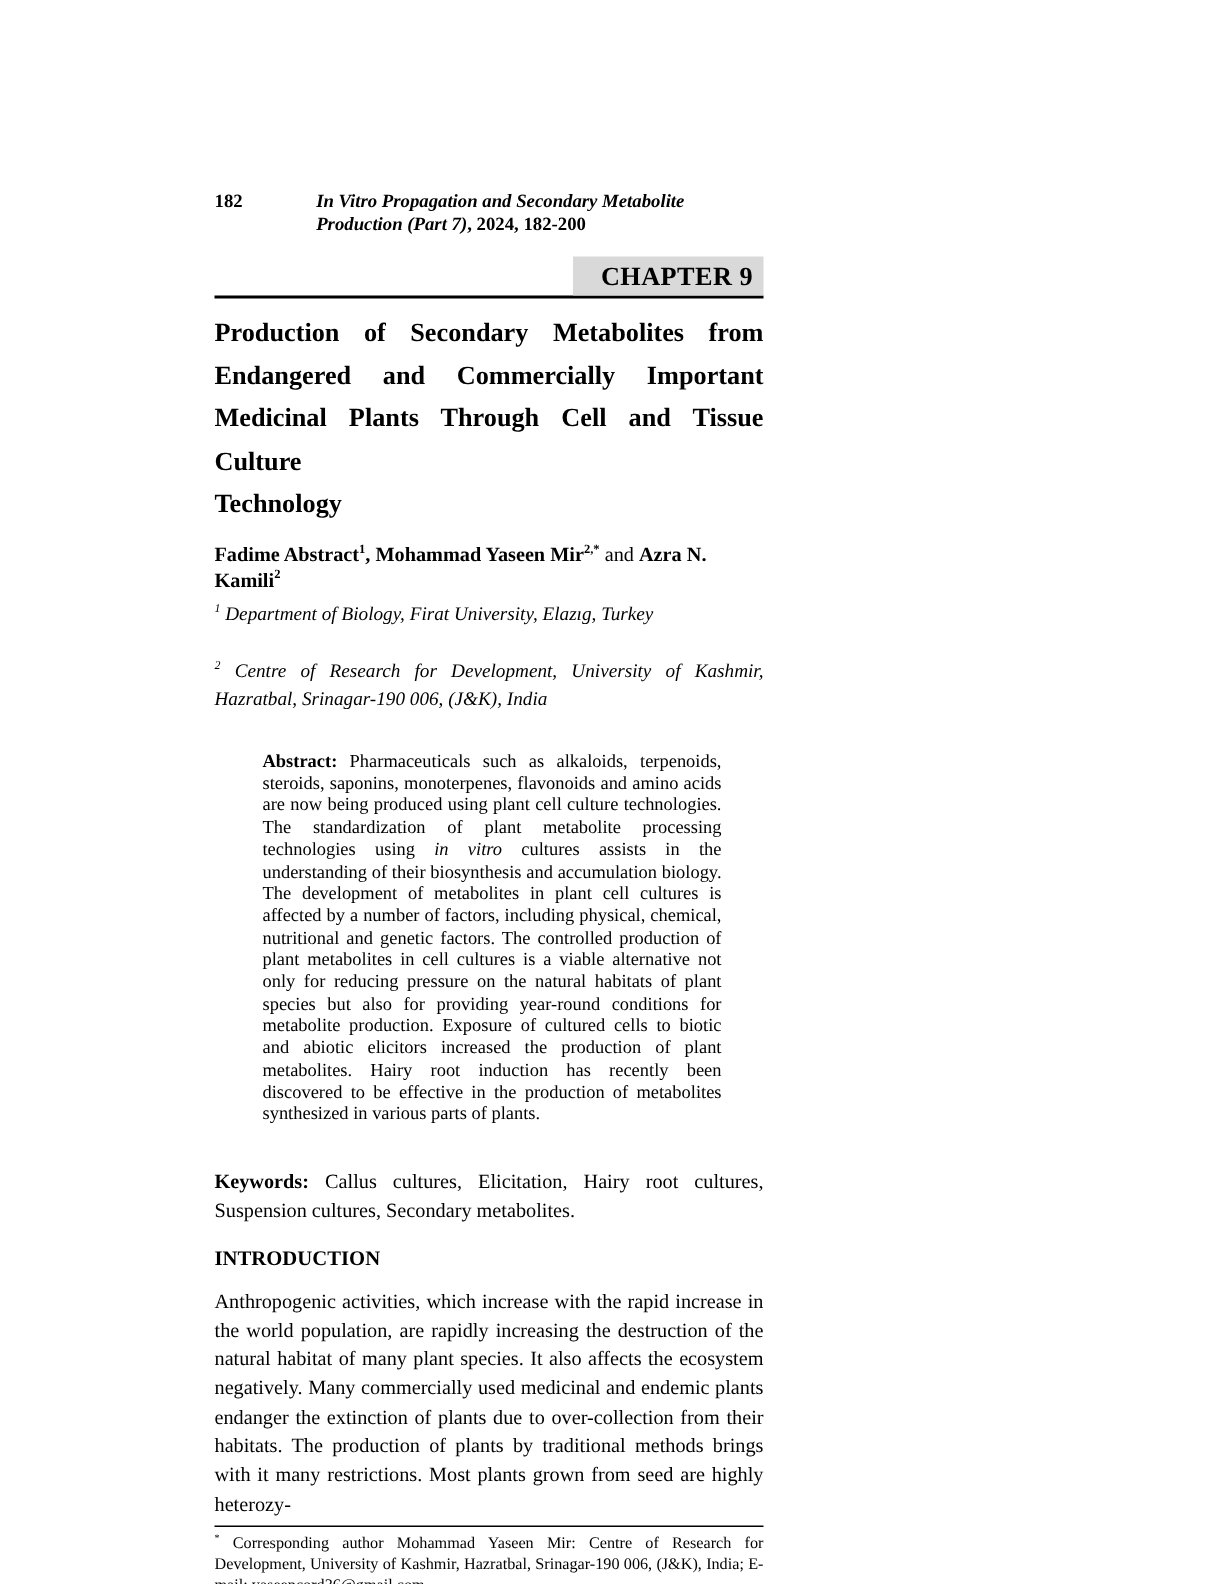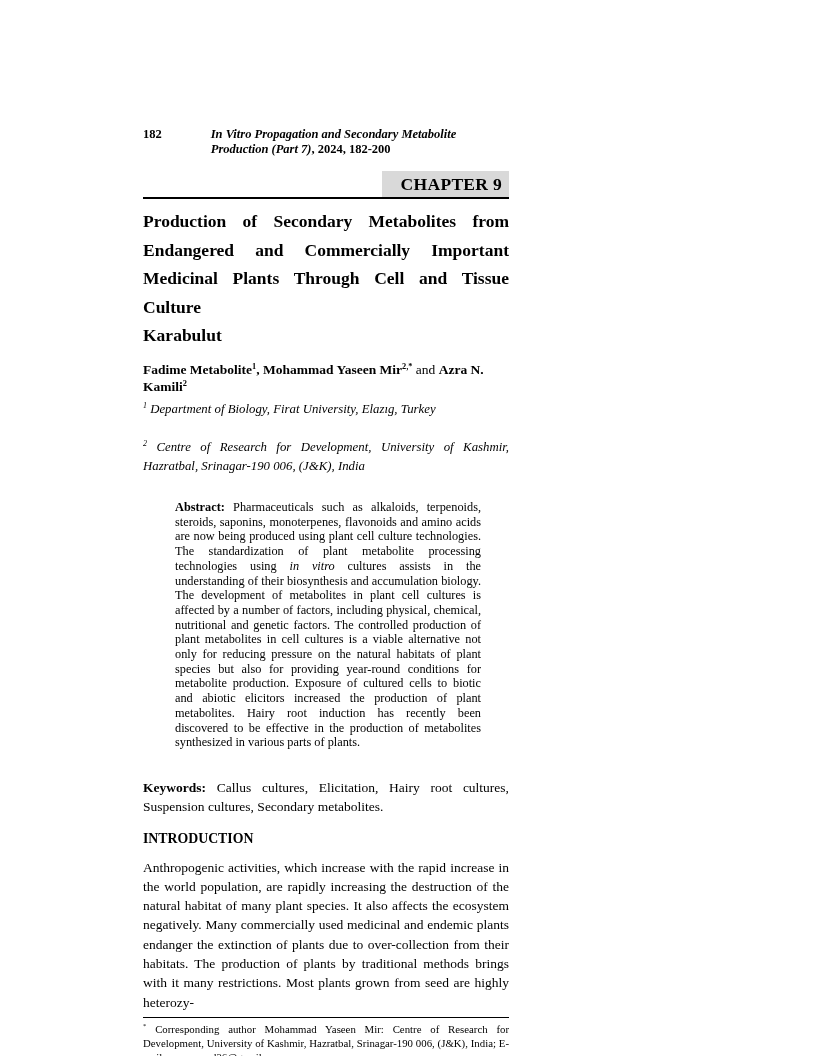--- a/index.html
+++ b/index.html
@@ -102,24 +102,24 @@
 
   <div class="chapter-row">
     <span class="chapter-badge">CHAPTER 9</span>
   </div>
   <div class="head-rule"></div>
 
   <h1 class="title">
     <span class="title-line">Production of Secondary Metabolites from</span>
     <span class="title-line">Endangered and Commercially Important</span>
     <span class="title-line">Medicinal Plants Through Cell and Tissue Culture</span>
-    <span class="title-line last">Karabulut</span>
+    <span class="title-line last">Technology</span>
   </h1>
 
-  <p class="byline"><span class="author"><span>Fadime Metabolite</span><sup>1</sup></span><span class="sep">, </span><span class="author"><span>Mohammad Yaseen Mir</span><sup>2,*</sup></span><span class="sep sep-plain"> and </span><span class="author"><span>Azra N. Kamili</span><sup>2</sup></span></p>
+  <p class="byline"><span class="author"><span>Fadime Abstract</span><sup>1</sup></span><span class="sep">, </span><span class="author"><span>Mohammad Yaseen Mir</span><sup>2,*</sup></span><span class="sep sep-plain"> and </span><span class="author"><span>Azra N. Kamili</span><sup>2</sup></span></p>
 
   <p class="affiliation"><sup>1</sup> <span>Department of Biology, Firat University, Elazıg, Turkey</span></p>
   <p class="affiliation second"><sup>2</sup> <span>Centre of Research for Development, University of Kashmir, Hazratbal, Srinagar-190 006, (J&amp;K), India</span></p>
 
   <p class="abstract"><span class="label">Abstract:</span><span> Pharmaceuticals such as alkaloids, terpenoids, steroids, saponins, monoterpenes, flavonoids and amino acids are now being produced using plant cell culture technologies. The standardization of plant metabolite processing technologies using </span><span class="ital">in vitro</span><span> cultures assists in the understanding of their biosynthesis and accumulation biology. The development of metabolites in plant cell cultures is affected by a number of factors, including physical, chemical, nutritional and genetic factors. The controlled production of plant metabolites in cell cultures is a viable alternative not only for reducing pressure on the natural habitats of plant species but also for providing year-round conditions for metabolite production. Exposure of cultured cells to biotic and abiotic elicitors increased the production of plant metabolites. Hairy root induction has recently been discovered to be effective in the production of metabolites synthesized in various parts of plants.</span></p>
 
   <p class="keywords"><span class="label">Keywords:</span><span> Callus cultures, Elicitation, Hairy root cultures, Suspension cultures, Secondary metabolites.</span></p>
 
   <h2 class="section-heading">INTRODUCTION</h2>
 

